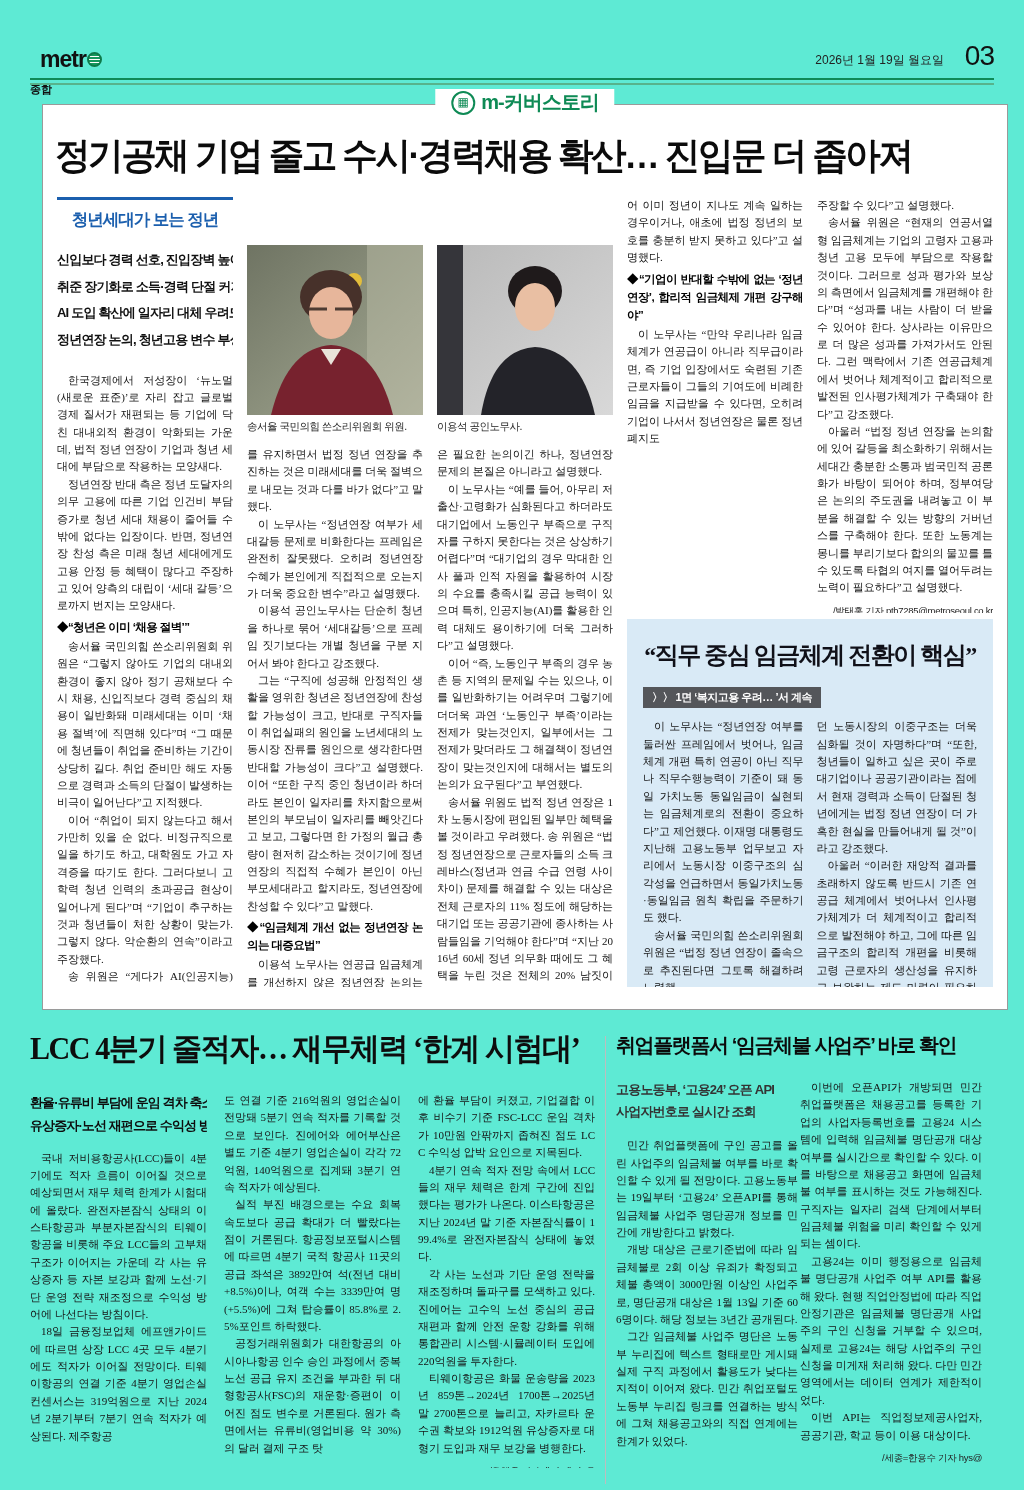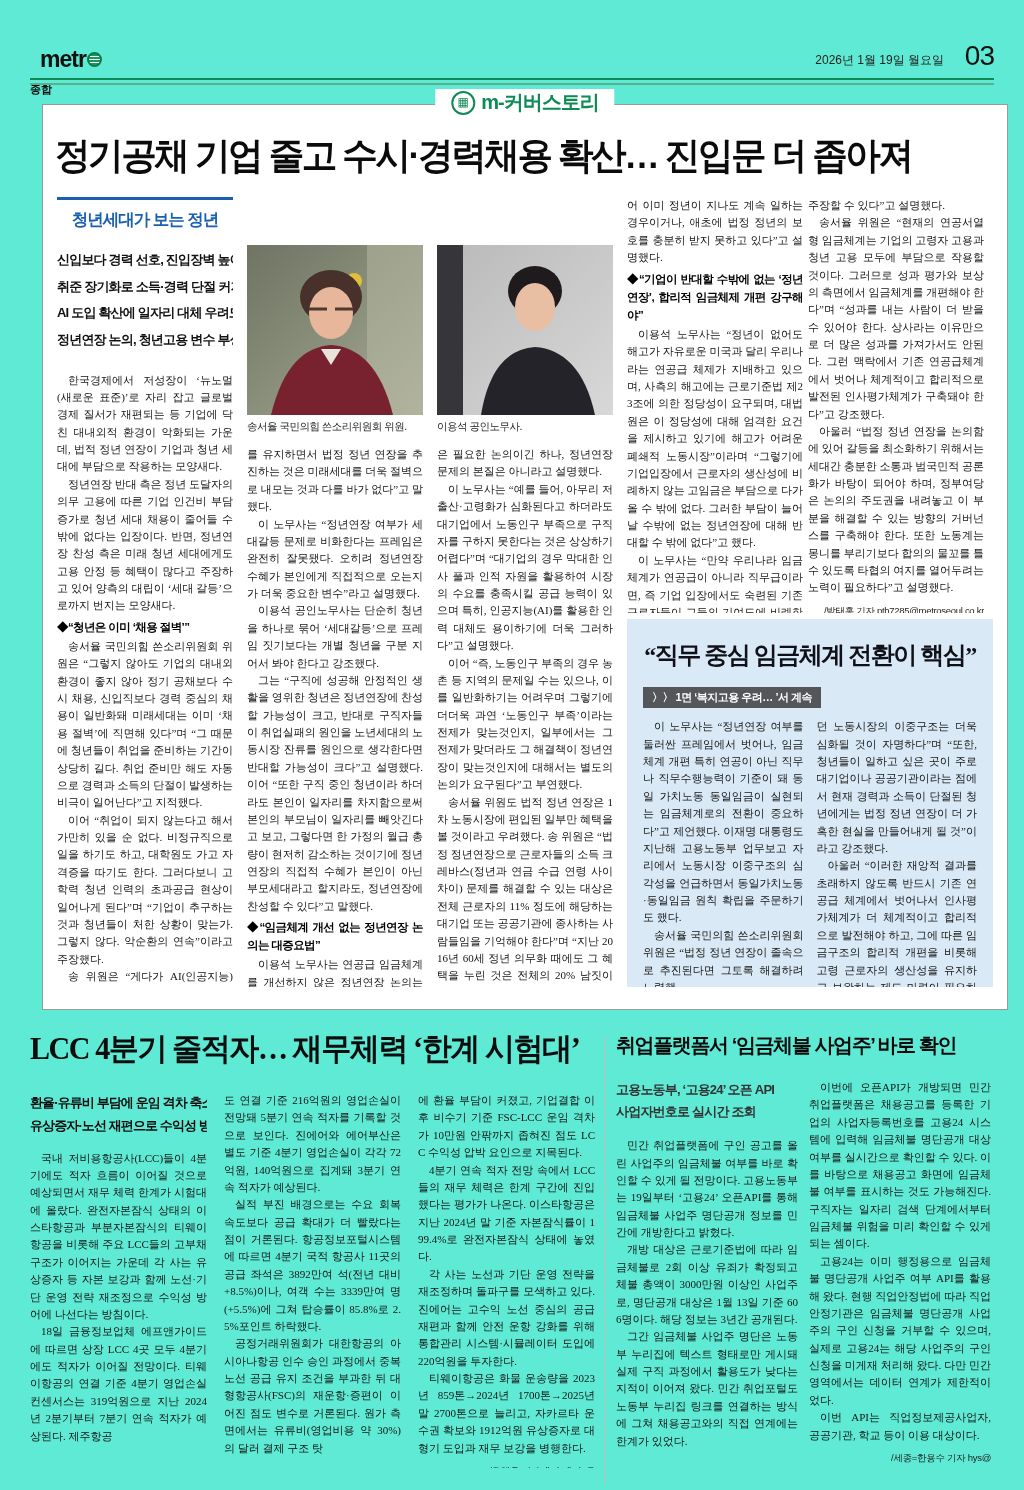--- a/index.html
+++ b/index.html
@@ -36,21 +36,21 @@
     color:#0e8a55; font-size:12px; line-height:19px; text-align:center;
     font-family:"Liberation Sans",sans-serif; }
   .badge-text { font-family:"Liberation Sans",sans-serif; font-weight:bold; font-size:20px;
     color:#0e8a55; letter-spacing:-1px; }
   .cover-headline { margin:26px 12px 0 12px; font-family:"Liberation Sans",sans-serif;
     font-weight:bold; font-size:37px; letter-spacing:-2.5px; color:#0b0b0b;
     white-space:nowrap; transform:scaleX(.96); transform-origin:left; }
   .cover-cols { display:flex; gap:14px; padding:16px 14px 0 14px; height:806px; overflow:hidden; }
   .col { width:176px; flex:0 0 176px; overflow:hidden; }
   .right-wrap { flex:0 0 366px; width:366px; display:flex; flex-direction:column; }
-  .right-cols { display:flex; gap:5px; height:424px; overflow:hidden; }
+  .right-cols { display:flex; gap:14px; height:424px; overflow:hidden; }
   .right-cols .col { flex:0 0 176px; }
 
   .kicker { border-top:3.5px solid #1b5fae; text-align:center; padding:9px 0 12px 0;
     font-family:"Liberation Sans",sans-serif; font-weight:bold; font-size:16.5px;
     letter-spacing:-1px; color:#1b5fae; }
   .lead-lines { margin:4px 0 18px 0; }
   .lead-lines div { font-family:"Liberation Sans",sans-serif; font-weight:bold;
     font-size:13px; letter-spacing:-0.8px; line-height:2.05; color:#111; white-space:nowrap; }
 
   .photo-fig { margin-bottom:12px;margin-top:48px; }
@@ -87,21 +87,21 @@
     transform-origin:left; }
   .lcc-cols { display:flex; gap:17px; margin-top:22px; height:376px; overflow:hidden; }
   .lcc-cols .col { flex:0 0 177px; width:177px; }
   .lcc-lead { margin-bottom:12px; }
   .lcc-lead div { font-family:"Liberation Sans",sans-serif; font-weight:bold; font-size:13px;
     letter-spacing:-0.9px; line-height:1.75; color:#0d0d0d; white-space:nowrap; }
 
   .jobs { position:absolute; left:586px; top:4px; width:378px; }
   .jobs-headline { font-family:"Liberation Sans",sans-serif; font-weight:bold; font-size:20px;
     letter-spacing:-1.4px; color:#0b0b0b; white-space:nowrap; }
-  .jobs-cols { display:flex; gap:11px; margin-top:20px; height:392px; overflow:hidden; }
+  .jobs-cols { display:flex; gap:2px; margin-top:20px; height:392px; overflow:hidden; }
   .jobs-cols .col { flex:0 0 182px; width:182px; }
   .jobs-subhead { margin-bottom:14px; }
   .jobs-subhead div { font-family:"Liberation Sans",sans-serif; font-weight:bold; font-size:13px;
     letter-spacing:-0.8px; line-height:1.7; color:#333; white-space:nowrap; }
 </style>
 </head>
 <body>
 
 <div class="page">
 
@@ -196,21 +196,20 @@
             <p class="para">이어 그는 “중소기업, 영세사업장, 플랫폼 노동자, 비정규직 등은 사람이 없</p>
           </div>
       </div>
 
       <div class="right-wrap">
         <div class="right-cols">
           <div class="col">
             <div>
                 <p class="para cont">어 이미 정년이 지나도 계속 일하는 경우이거나, 애초에 법정 정년의 보호를 충분히 받지 못하고 있다”고 설명했다.</p>
                 <p class="para sub">◆“기업이 반대할 수밖에 없는 ‘정년연장’, 합리적 임금체제 개편 강구해야”</p>
-                <p class="para">이용석 노무사는 “정년이 없어도 해고가 자유로운 미국과 달리 우리나라는 연공급 체제가 지배하고 있으며, 사측의 해고에는 근로기준법 제23조에 의한 정당성이 요구되며, 대법원은 이 정당성에 대해 엄격한 요건을 제시하고 있기에 해고가 어려운 폐쇄적 노동시장”이라며 “그렇기에 기업입장에서 근로자의 생산성에 비례하지 않는 고임금은 부담으로 다가올 수 밖에 없다. 그러한 부담이 늘어날 수밖에 없는 정년연장에 대해 반대할 수 밖에 없다”고 했다.</p>
                 <p class="para">이 노무사는 “만약 우리나라 임금체계가 연공급이 아니라 직무급이라면, 즉 기업 입장에서도 숙련된 기존 근로자들이 그들의 기여도에 비례한 임금을 지급받을 수 있다면, 오히려 기업이 나서서 정년연장은 물론 정년폐지도</p>
               </div>
           </div>
           <div class="col">
             <div>
                 <p class="para cont">주장할 수 있다”고 설명했다.</p>
                 <p class="para">송서율 위원은 “현재의 연공서열형 임금체계는 기업의 고령자 고용과 청년 고용 모두에 부담으로 작용할 것이다. 그러므로 성과 평가와 보상의 측면에서 임금체계를 개편해야 한다”며 “성과를 내는 사람이 더 받을 수 있어야 한다. 상사라는 이유만으로 더 많은 성과를 가져가서도 안된다. 그런 맥락에서 기존 연공급체계에서 벗어나 체계적이고 합리적으로 발전된 인사평가체계가 구축돼야 한다”고 강조했다.</p>
                 <p class="para">아울러 “법정 정년 연장을 논의함에 있어 갈등을 최소화하기 위해서는 세대간 충분한 소통과 범국민적 공론화가 바탕이 되어야 하며, 정부여당은 논의의 주도권을 내려놓고 이 부분을 해결할 수 있는 방향의 거버넌스를 구축해야 한다. 또한 노동계는 몽니를 부리기보다 합의의 물꼬를 틀 수 있도록 타협의 여지를 열어두려는 노력이 필요하다”고 설명했다.</p>
               </div>
             <div class="byline">/박태홍 기자 pth7285@metroseoul.co.kr</div>

